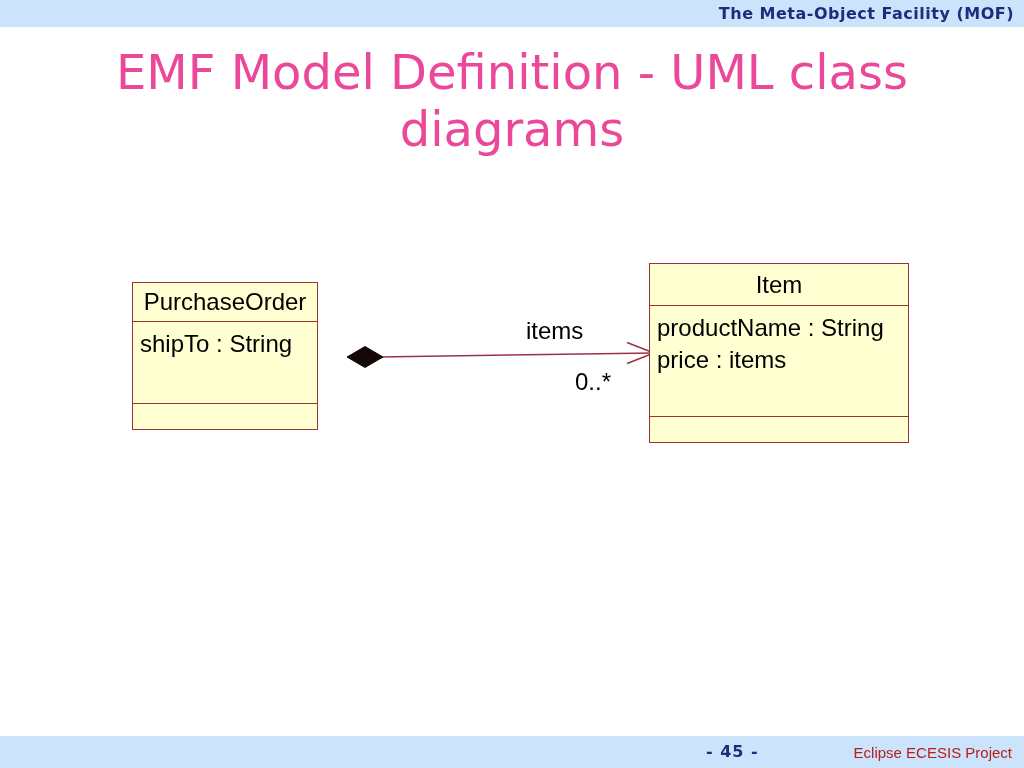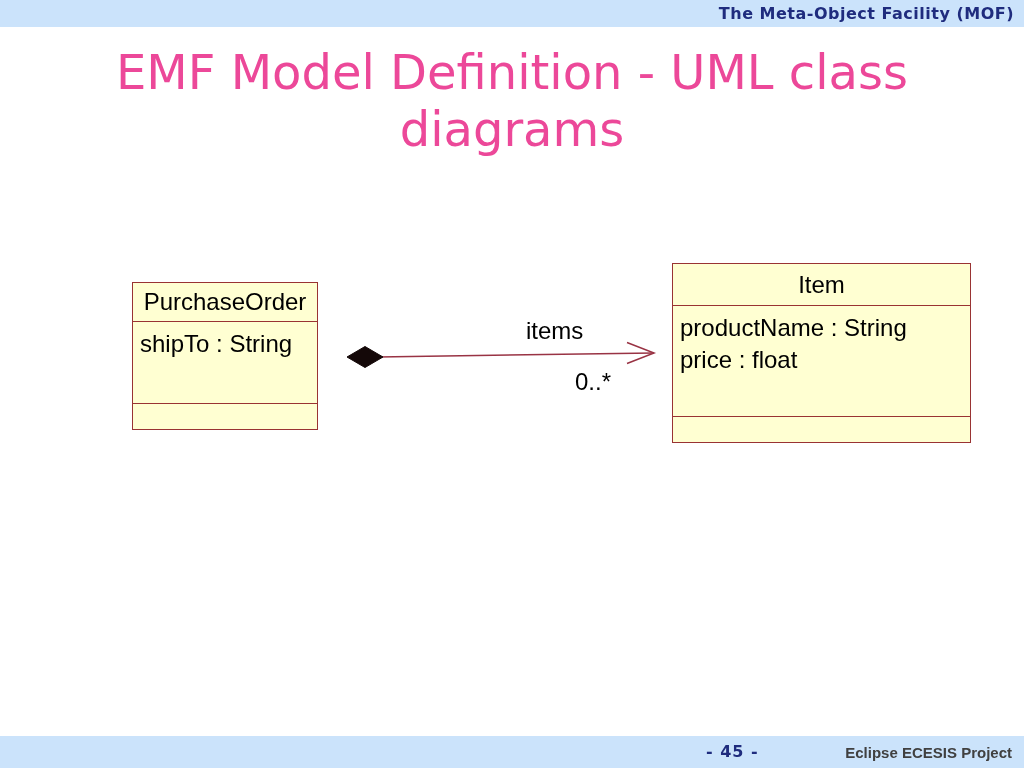--- a/index.html
+++ b/index.html
@@ -54,21 +54,21 @@
     border-bottom: 1px solid #993333;
     padding: 6px 6px 6px 7px;
     font-size: 24px; line-height: 32px;
     flex: 1 1 auto;
   }
   .uml-class .uml-ops { height: 25px; }
 
   .class-purchase { left: 132px; top: 32px; width: 186px; height: 148px; }
   .class-purchase .uml-name { height: 39px; }
 
-  .class-item { left: 672px; top: 13px; width: 299px; height: 180px; }
+  .class-item { left: 649px; top: 13px; width: 260px; height: 180px; }
   .class-item .uml-name { height: 42px; }
 
   .assoc-svg { position: absolute; left: 0; top: 0; width: 1024px; height: 210px; }
 
   .assoc-label {
     position: absolute; font-size: 24px; color: #000000;
     font-family: "Liberation Sans", sans-serif;
   }
   .label-items { left: 526px; top: 67px; }
   .label-mult  { left: 575px; top: 118px; }
@@ -79,21 +79,21 @@
     background: #cbe3fb;
   }
   .footer .page-number {
     position: absolute; left: 706px; top: 6px;
     font-family: "DejaVu Sans", sans-serif;
     font-weight: bold; font-size: 16px; color: #1f2c7e;
     letter-spacing: 1px;
   }
   .footer .project-name {
     position: absolute; right: 12px; top: 8px;
-    font-weight: bold; font-size: 15px; color: #404040;
+    font-weight: normal; font-size: 15px; color: #b91c1c;
   }
 </style>
 </head>
 <body>
 
 <div class="slide">
 
   <div class="topbar">
     <span class="banner-text">The Meta-Object Facility (MOF)</span>
   </div>
@@ -116,21 +116,21 @@
       <div class="uml-attrs">
         <div>shipTo : String</div>
       </div>
       <div class="uml-ops"></div>
     </div>
 
     <div class="uml-class class-item">
       <div class="uml-name">Item</div>
       <div class="uml-attrs">
         <div>productName : String</div>
-        <div>price : float</div>
+        <div>price : items</div>
       </div>
       <div class="uml-ops"></div>
     </div>
 
     <div class="assoc-label label-items">items</div>
     <div class="assoc-label label-mult">0..*</div>
 
   </div>
 
   <div class="footer">

